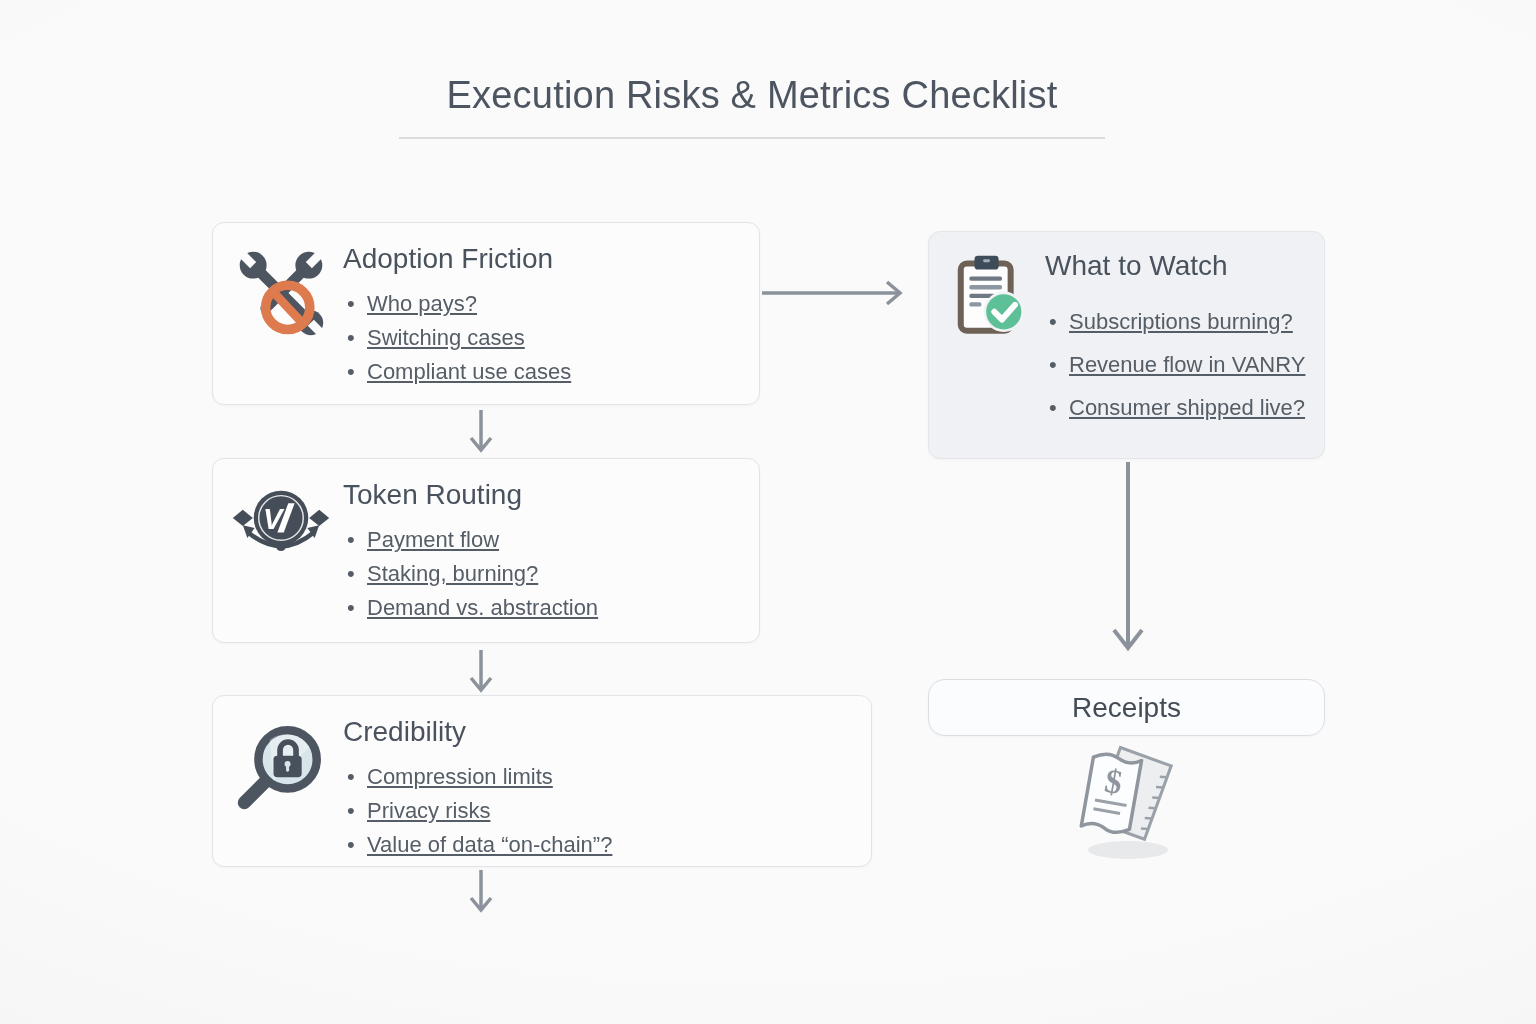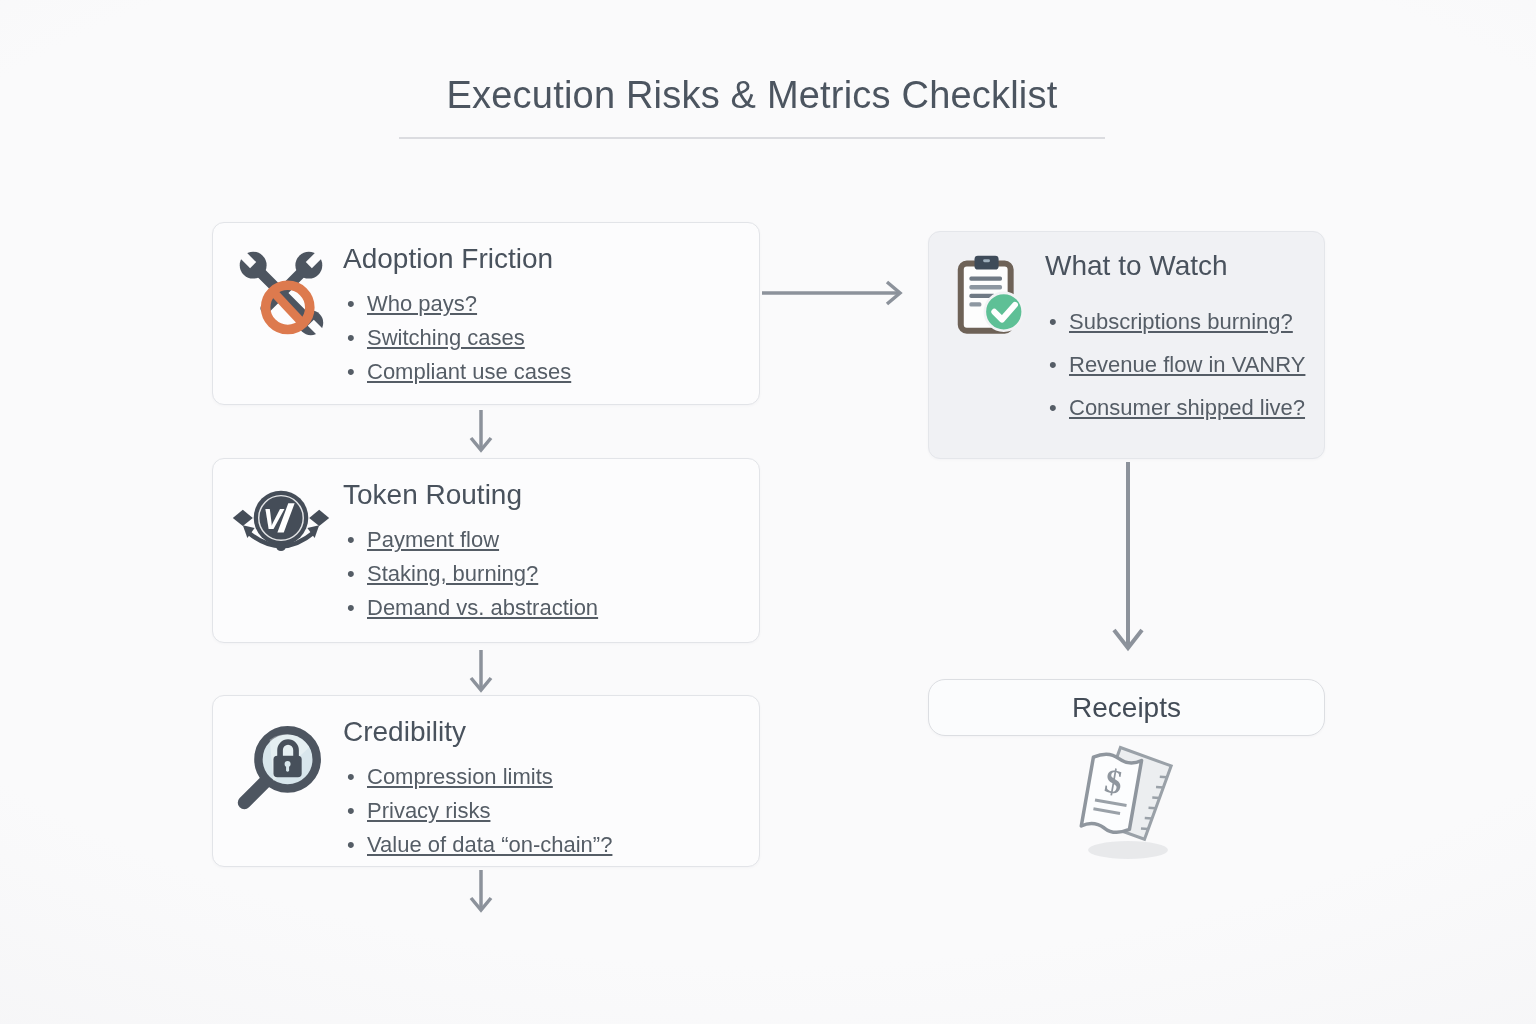--- a/index.html
+++ b/index.html
@@ -40,21 +40,21 @@
   .content { flex: 1; }
   .card h2 {
     margin: 6px 0 12px; font-size: 28px; font-weight: 400; color: #49525d;
   }
   .card ul { list-style: none; margin: 0; padding: 0; font-size: 22px; color: #555d66; text-decoration: underline; }
   .card li { position: relative; padding-left: 24px; line-height: 34px; }
   .card li::before { content: "•"; position: absolute; left: 4px; color: #555d66; }
 
   #card-adoption    { left: 212px; top: 222px; width: 548px; height: 183px; }
   #card-token       { left: 212px; top: 458px; width: 548px; height: 185px; }
-  #card-credibility { left: 212px; top: 695px; width: 548px; height: 172px; }
+  #card-credibility { left: 212px; top: 695px; width: 660px; height: 172px; }
 
   #card-watch {
     left: 928px; top: 231px; width: 397px; height: 228px;
     background: #f0f1f4; border-color: #e4e6ea;
   }
   #card-watch .icon-wrap { flex: 0 0 86px; padding-top: 6px; }
   #card-watch h2 { margin: 4px 0 18px; }
   #card-watch li { line-height: 43px; font-size: 22px; }
 
   #card-receipts {

